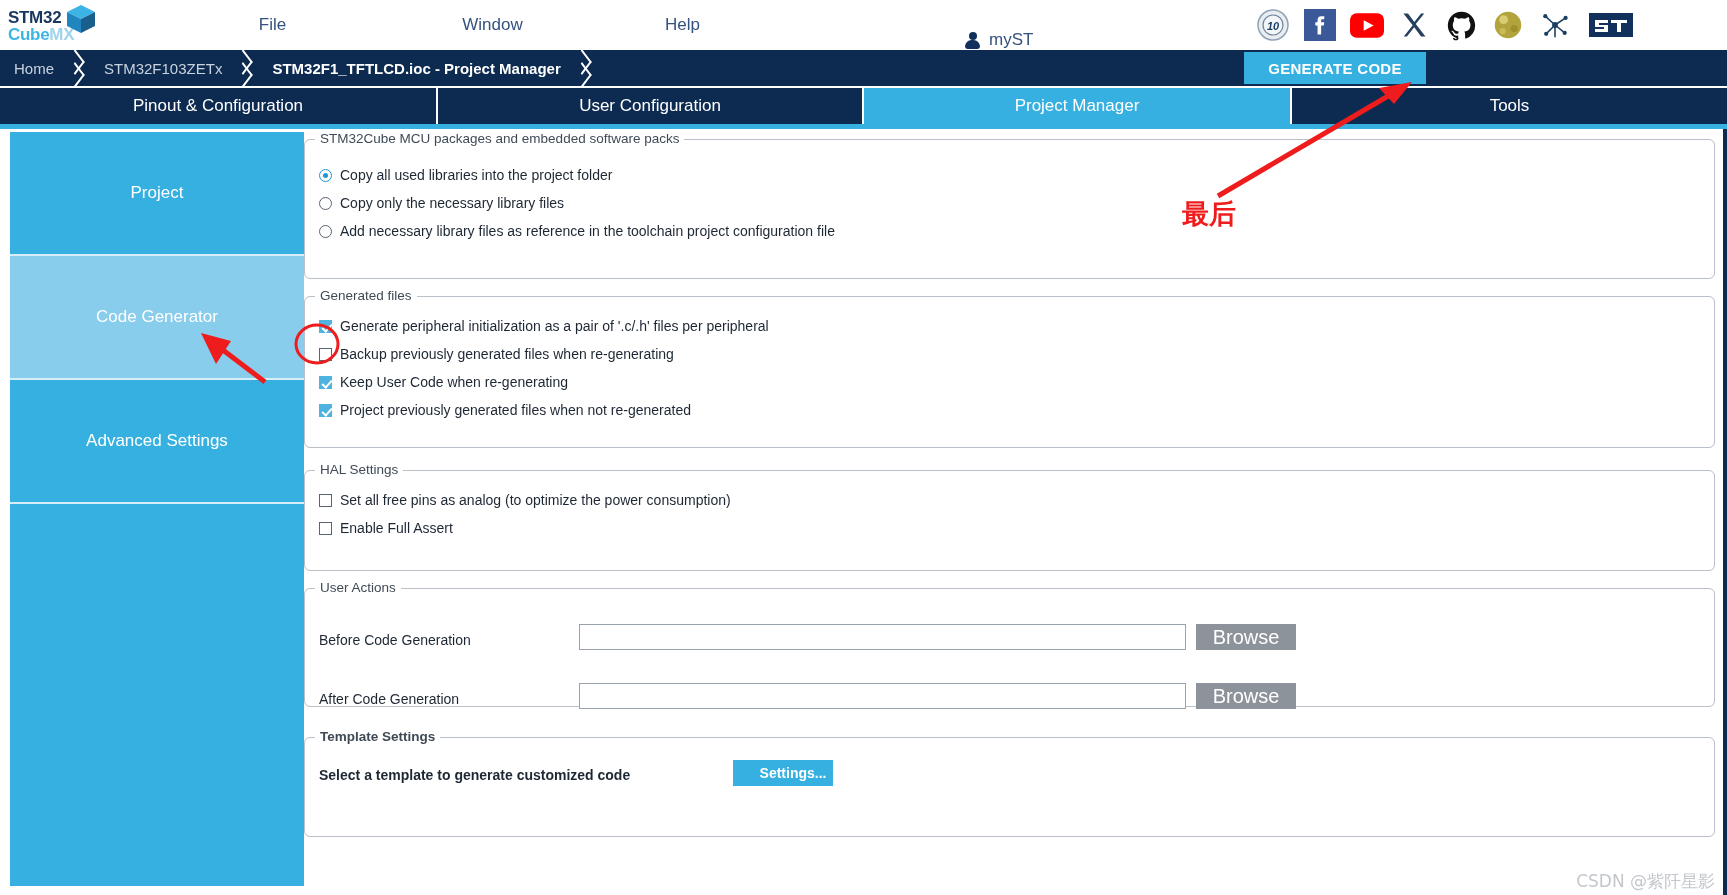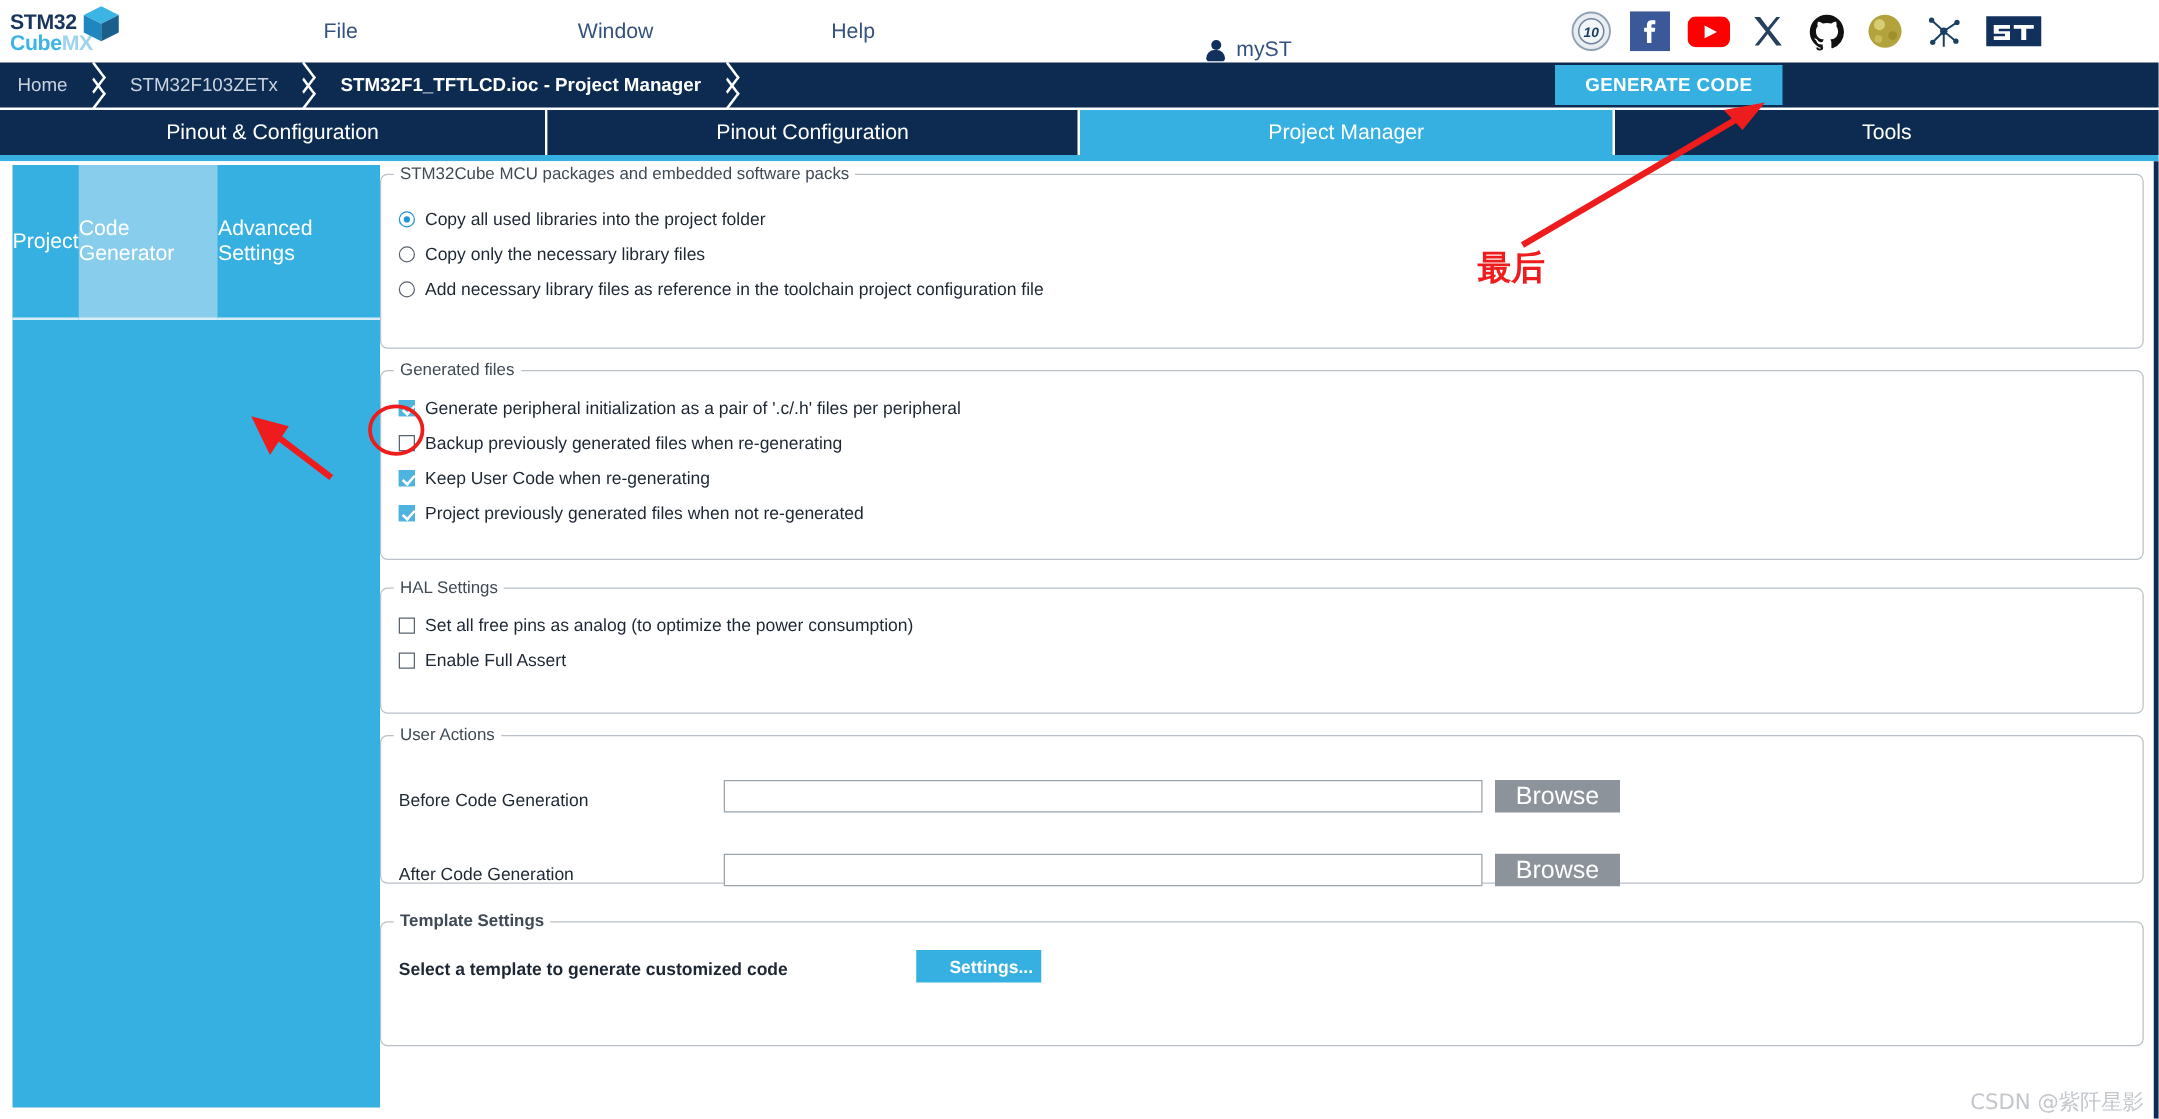--- a/index.html
+++ b/index.html
@@ -112,21 +112,21 @@
   .content {
     position: absolute; left: 0; top: 129px; width: 1727px; height: 766px;
     background: #ffffff;
     border-right: 4px solid #0d2b50;
   }
 
   
   .sidebar {
     position: absolute; left: 10px; top: 3px; width: 294px; height: 754px;
     background: #36b0e0;
-    display: flex; flex-direction: row;
+    display: flex; flex-direction: column;
   }
   .side-item {
     height: 124px; display: flex; align-items: center; justify-content: center;
     color: #ffffff; font-size: 17px;
     border-bottom: 2px solid #d7edf8; cursor: pointer;
   }
   .side-item.active { background: #88cdec; }
   .side-filler { flex: 1; }
 
   
@@ -311,21 +311,21 @@
 
   <div class="gen-code">
     <span>GENERATE CODE</span>
   </div>
 
   <div class="tabbar">
     <div class="tab" style="width:438px;">
       <span>Pinout &amp; Configuration</span>
     </div>
     <div class="tab" style="width:426px;">
-      <span>Pinout Configuration</span>
+      <span>User Configuration</span>
     </div>
     <div class="tab active" style="width:428px;">
       <span>Project Manager</span>
     </div>
     <div class="tab" style="width:435px;">
       <span>Tools</span>
     </div>
   </div>
   <div class="tabstrip"></div>
 

